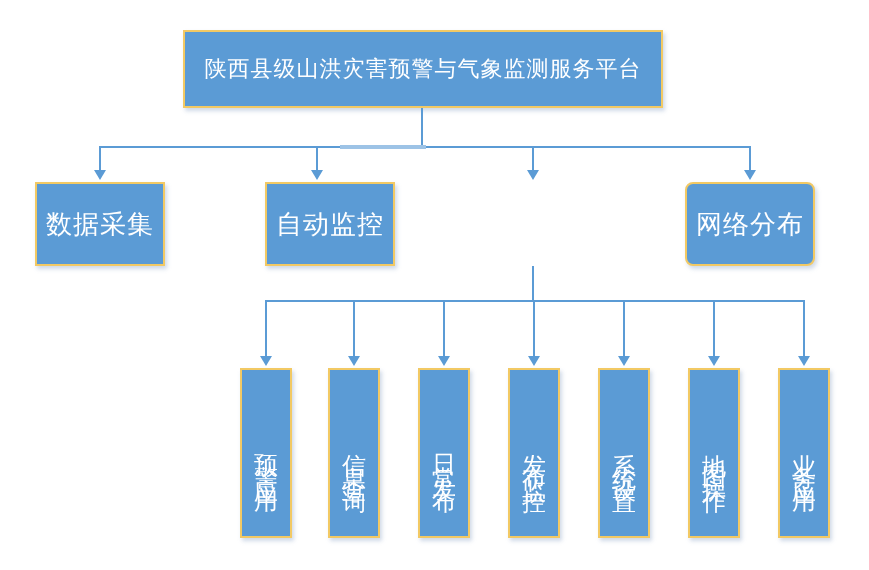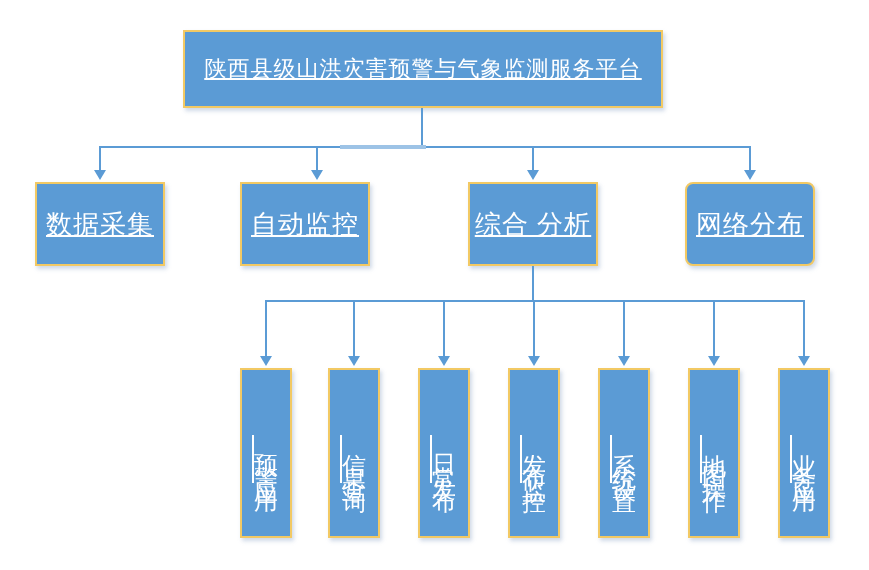--- a/index.html
+++ b/index.html
@@ -2,21 +2,21 @@
 <html style="--box-fill: #5B9BD5; --box-border: #F2C964; --connector: #5B9BD5; --text: #FFFFFF; --background: #FFFFFF;"><head>
 <meta charset="utf-8">
 <style>
   :root {
     --box-fill: #5B9BD5;
     --box-border: #F2C964;
     --connector: #5B9BD5;
     --text: #FFFFFF;
     --background: #FFFFFF;
   }
-  * { margin: 0; padding: 0; box-sizing: border-box; text-decoration: underline; }
+  * { margin: 0; padding: 0; box-sizing: border-box; }
   html, body { background: var(--background); }
   body { font-family: "Liberation Sans", sans-serif; }
 
   .canvas {
     position: relative;
     width: 869px;
     height: 570px;
     background: var(--background);
     overflow: hidden;
   }
@@ -39,21 +39,21 @@
     letter-spacing: 1px;
   }
   .node-l2 {
     top: 182px;
     width: 130px; height: 84px;
     font-size: 26px;
     letter-spacing: 1px;
     white-space: pre;
   }
   .node-l2.p0 { left: 35px; }
-  .node-l2.p1 { left: 240px; }
+  .node-l2.p1 { left: 265px; }
   .node-l2.p2 { left: 468px; }
   .node-l2.p3 { left: 685px; border-radius: 8px; }
 
   .node-l3 {
     top: 368px;
     width: 52px; height: 170px;
     font-size: 24px;
   }
   .node-l3 .vtext {
     writing-mode: vertical-rl;
@@ -125,23 +125,20 @@
   <div class="arrow r2 c1"></div>
   <div class="arrow r2 c2"></div>
   <div class="arrow r2 c3"></div>
 
   <div class="node node-l2 p0">
     <span>数据采集</span>
   </div>
   <div class="node node-l2 p1">
     <span>自动监控</span>
   </div>
-  <div class="node node-l2 p2">
-    <span>综合 分析</span>
-  </div>
   <div class="node node-l2 p3">
     <span>网络分布</span>
   </div>
 
   <div class="cline stem2"></div>
   <div class="cline hline3"></div>
   <div class="cline drop3 c0"></div>
   <div class="cline drop3 c1"></div>
   <div class="cline drop3 c2"></div>
   <div class="cline drop3 c3"></div>

